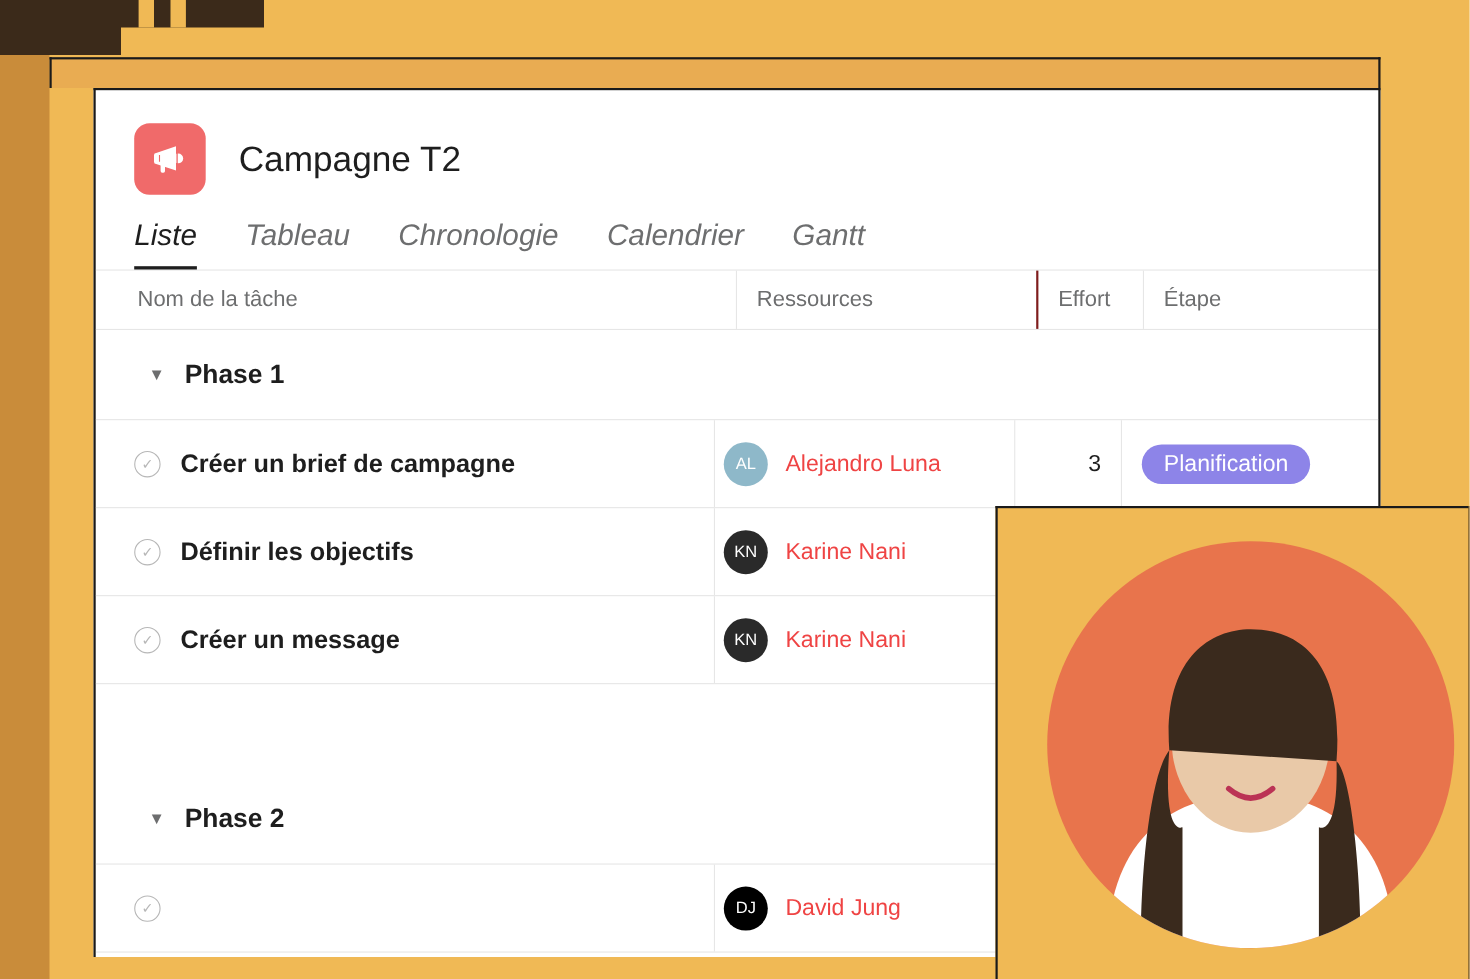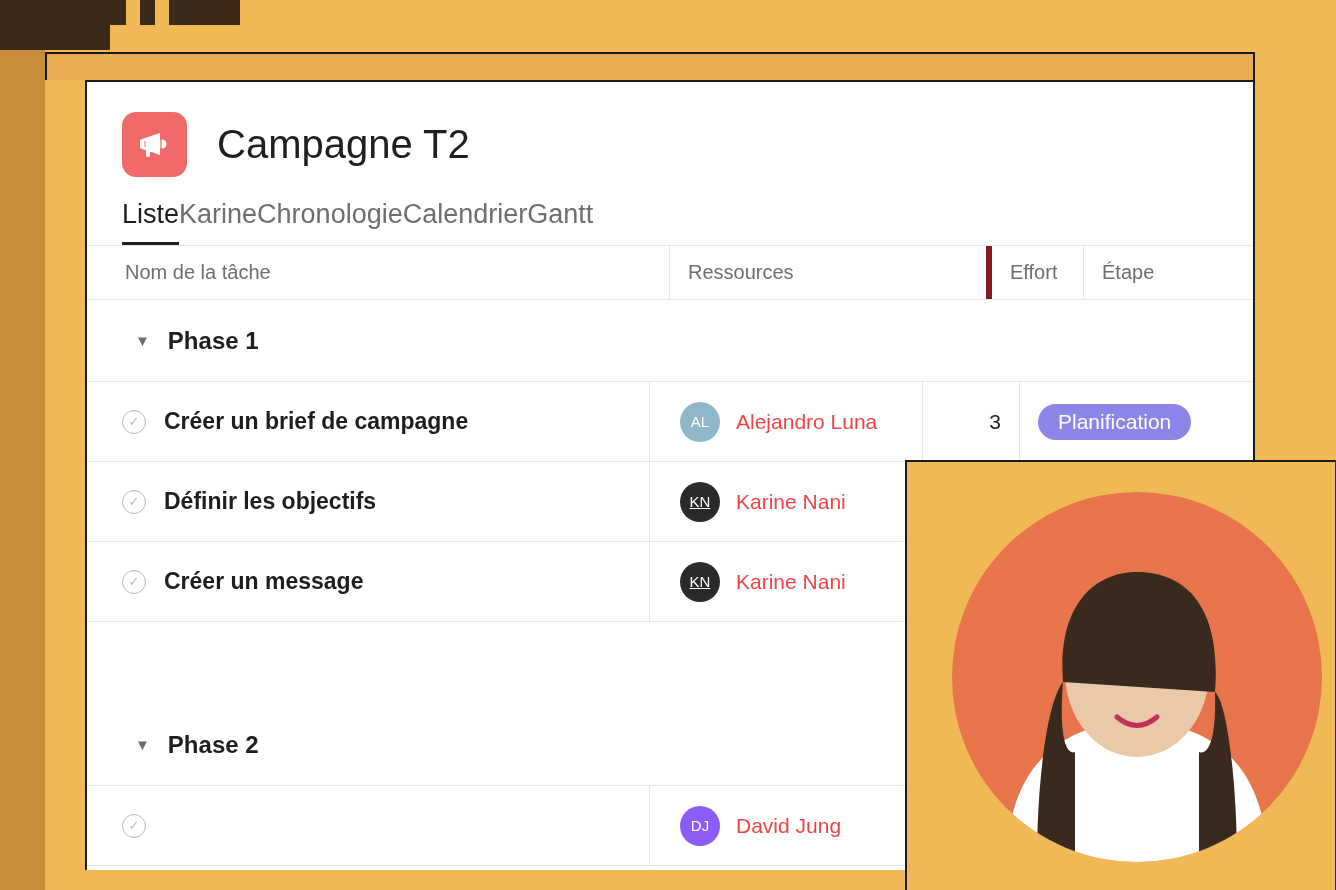--- a/index.html
+++ b/index.html
@@ -29,36 +29,36 @@
     overflow: hidden;
   }
 
   
   .header { display: flex; align-items: center; padding: 30px 35px 22px 35px; gap: 30px; }
   .project-icon {
     width: 65px; height: 65px; border-radius: 14px;
     background: #f06a6a; display: flex; align-items: center; justify-content: center;
     flex-shrink: 0;
   }
-  .project-title { font-size: 40px; font-weight: 500; color: #1e1e1e; }
-
-  
-  .tabs { display: flex; padding: 0 35px 0 35px; }
+  .project-title { font-size: 32px; font-weight: 500; color: #1e1e1e; }
+
+  
+  .tabs { display: flex; gap: 44px; padding: 0 35px 0 35px; font-style: italic; }
   .tab { font-size: 27px; color: #6d6e6f; padding-bottom: 12px; cursor: pointer; }
   .tab.active { color: #1e1e1e; font-weight: 500; border-bottom: 3px solid #1e1e1e; }
 
   
   .col-headers {
     display: flex; border-top: 1px solid #e6e6e6; border-bottom: 1px solid #e6e6e6;
     height: 55px; align-items: center; padding-left: 20px;
   }
   .col { padding: 0 18px; font-size: 20px; color: #6d6e6f; height: 100%; display:flex; align-items:center;}
   .col-name { flex: 0 0 562px; }
   .col-resp { flex: 0 0 273px; border-left: 1px solid #e6e6e6; }
-  .col-effort { flex: 0 0 97px; border-left: 6px solid #7f1d1d; margin-left: 44px; }
+  .col-effort { flex: 0 0 97px; border-left: 2px solid #7f1d1d; }
   .col-stage { flex: 1; border-left: 1px solid #e6e6e6; }
 
   
   .section-header {
     display: flex; align-items: center; height: 82px; padding: 0 35px 0 48px;
     border-bottom: 1px solid #e6e6e6; gap: 18px;
   }
   .chevron { color: #6d6e6f; font-size: 15px; }
   .section-title { font-size: 24px; font-weight: 600; color: #1e1e1e; }
 
@@ -72,30 +72,30 @@
     padding-left: 35px;
   }
   .check-circle {
     width: 24px; height: 24px; border: 1.5px solid #b7b7b7; border-radius: 50%;
     display: flex; align-items: center; justify-content: center; flex-shrink:0;
     color: #b7b7b7; font-size: 13px;
   }
   .task-name { font-size: 23px; color: #1e1e1e; font-weight: bold; }
   .resp-cell {
     flex: 0 0 273px; border-left: 1px solid #e6e6e6;
-    display: flex; align-items: center; gap: 16px; padding: 0 30px;
+    display: flex; align-items: center; gap: 16px; padding: 0 8px;
   }
   .avatar {
     width: 40px; height: 40px; border-radius: 50%; flex-shrink:0;
     display:flex; align-items:center; justify-content:center;
     color:#fff; font-size:15px; font-weight:500;
   }
   .av-1 { background: #8eb8c9; }
-  .av-2 { background: #2a2a2a; text-decoration: underline; }
-  .av-3 { background: #8b5cf6; }
+  .av-2 { background: #2a2a2a; }
+  .av-3 { background: #000000; }
   .resp-name { font-size: 21px; color: #ef4444; }
   .effort-cell {
     flex: 0 0 97px; border-left: 1px solid #e6e6e6;
     display: flex; align-items: center; justify-content: flex-end; padding: 0 18px;
     font-size: 21px; color: #1e1e1e;
   }
   .stage-cell {
     flex: 1; border-left: 1px solid #e6e6e6;
     display: flex; align-items: center; padding: 0 18px; text-align: center;
   }
@@ -143,21 +143,21 @@
         <rect x="8" y="19" width="4" height="8" rx="1.5" fill="#ffffff"></rect>
         <line x1="23" y1="8" x2="23" y2="20" stroke="#f06a6a" stroke-width="1.2"></line>
         <line x1="7" y1="11" x2="7" y2="17" stroke="#f06a6a" stroke-width="1"></line>
       </svg>
     </div>
     <div class="project-title">Campagne T2</div>
   </div>
 
   <div class="tabs">
     <div class="tab active">Liste</div>
-    <div class="tab">Karine</div>
+    <div class="tab">Tableau</div>
     <div class="tab">Chronologie</div>
     <div class="tab">Calendrier</div>
     <div class="tab">Gantt</div>
   </div>
 
   <div class="col-headers">
     <div class="col col-name">Nom de la tâche</div>
     <div class="col col-resp">Ressources</div>
     <div class="col col-effort">Effort</div>
     <div class="col col-stage">Étape</div>

